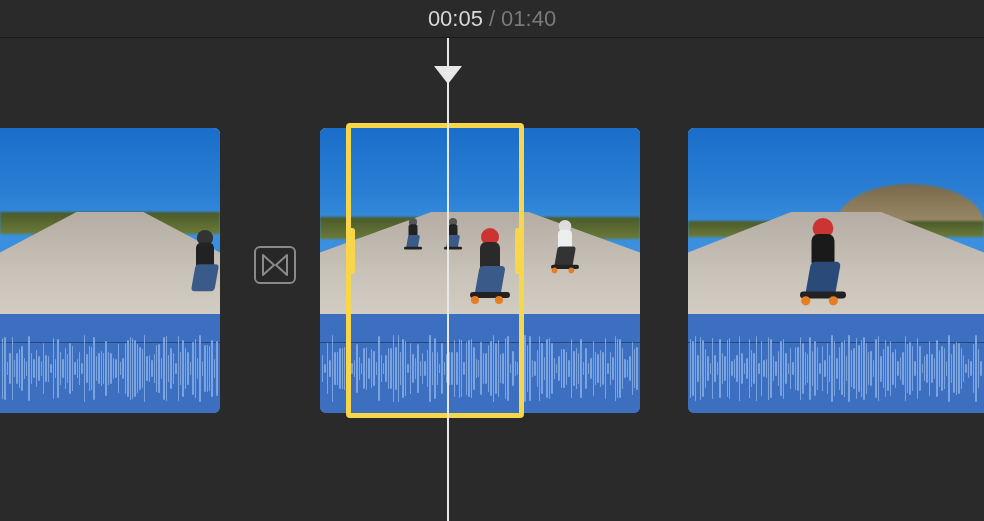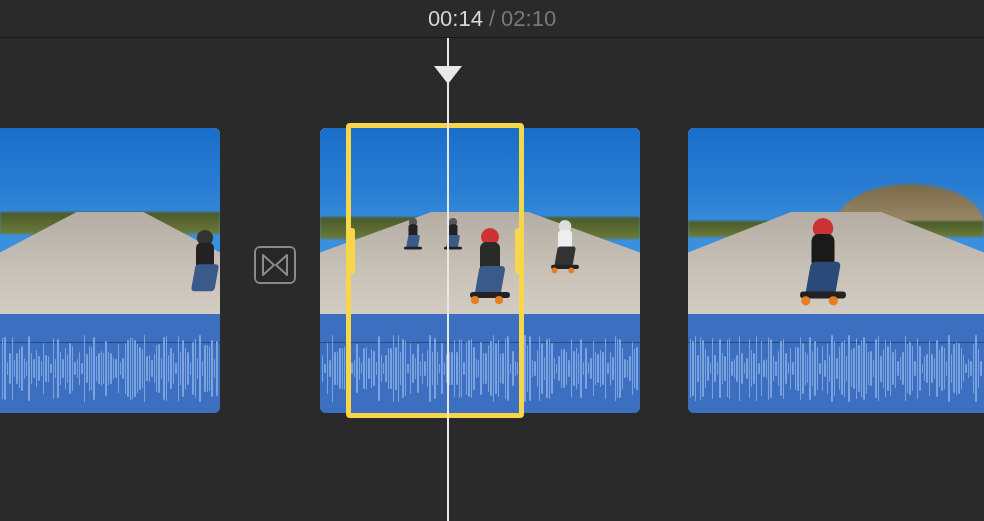--- a/index.html
+++ b/index.html
@@ -240,23 +240,23 @@
     .waveform span {
       flex:1;
       background: #7aa3e0;
       border-radius: 1px;
     }
   </style>
 </head>
 <body>
 
 <div class="timecode-bar">
-  <span class="timecode-current">00:14</span>
+  <span class="timecode-current">00:05</span>
   <span class="timecode-sep">/</span>
-  <span class="timecode-total">02:10</span>
+  <span class="timecode-total">01:40</span>
 </div>
 
 <div class="timeline-area">
 
   <div class="clip clip-1">
     <div class="clip-video">
       <div class="sky-road"></div>
       <div class="bushes"></div>
       <div class="road"></div>
       <div class="skater" style="right:-10px; bottom:8px; transform:scale(0.9);">

